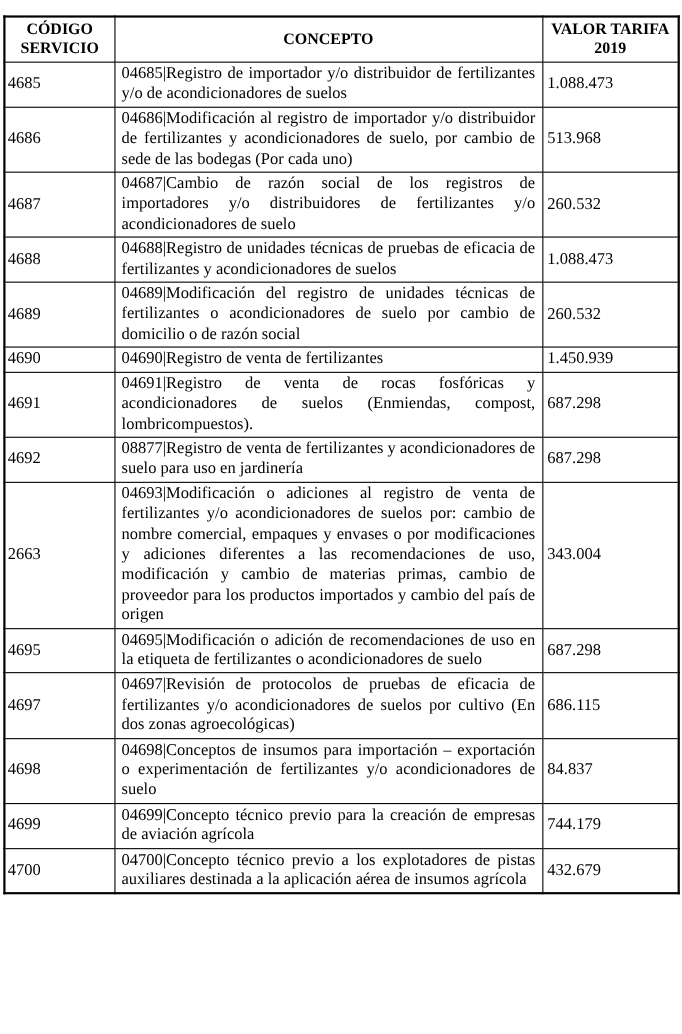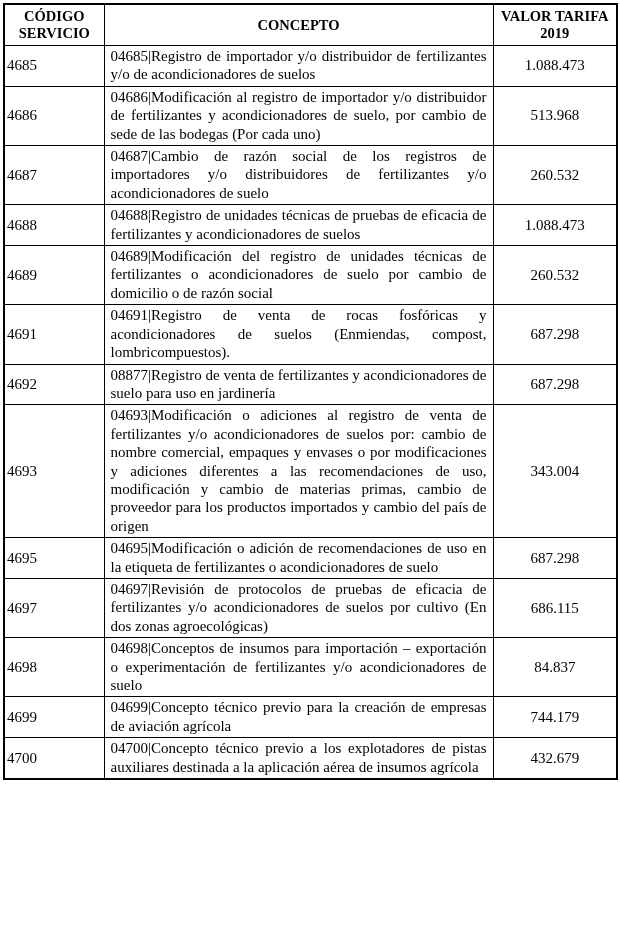--- a/index.html
+++ b/index.html
@@ -11,21 +11,21 @@
     width: 620px;
     height: 940px;
     font-family: "Liberation Serif", "DejaVu Serif", serif;
     color: #000000;
     overflow: hidden;
   }
   .page {
     width: 546px;
     height: 940px;
     box-sizing: border-box;
-    padding: 3px 3px;
+    padding: 14px 3px;
   }
   table.tariff {
     border-collapse: collapse;
     table-layout: fixed;
     width: 613px;
     border: 2px solid #000000;
   }
   col.c-code  { width: 100px; }
   col.c-concept { width: 389px; }
   col.c-value { width: 124px; }
@@ -47,21 +47,20 @@
     padding: 1px 2px;
   }
   td.concept {
     text-align: justify;
     text-justify: inter-word;
     padding: 1px 6px 2px 6px;
     line-height: 18.4px;
     font-family: Liberation Serif, serif;
   }
   td.value {
-    text-align: center;
     padding: 1px 4px;
     margin-left: 32px;
   }
 </style>
 </head>
 <body>
 
 <div class="page">
   <table class="tariff">
     <colgroup>
@@ -100,35 +99,40 @@
     <td class="concept">04688|Registro de unidades técnicas de pruebas de eficacia de fertilizantes y acondicionadores de suelos</td>
     <td class="value">1.088.473</td>
   </tr>
 
   <tr>
     <td class="code">4689</td>
     <td class="concept">04689|Modificación del registro de unidades técnicas de fertilizantes o acondicionadores de suelo por cambio de domicilio o de razón social</td>
     <td class="value">260.532</td>
   </tr>
 
+  <tr>
+    <td class="code">4690</td>
+    <td class="concept">04690|Registro de venta de fertilizantes</td>
+    <td class="value">1.450.939</td>
+  </tr>
 
   <tr>
     <td class="code">4691</td>
     <td class="concept">04691|Registro de venta de rocas fosfóricas y acondicionadores de suelos (Enmiendas, compost, lombricompuestos).</td>
     <td class="value">687.298</td>
   </tr>
 
   <tr>
     <td class="code">4692</td>
     <td class="concept">08877|Registro de venta de fertilizantes y acondicionadores de suelo para uso en jardinería</td>
     <td class="value">687.298</td>
   </tr>
 
   <tr>
-    <td class="code">4693</td>
+    <td class="code">2663</td>
     <td class="concept">04693|Modificación o adiciones al registro de venta de fertilizantes y/o acondicionadores de suelos por: cambio de nombre comercial, empaques y envases o por modificaciones y adiciones diferentes a las recomendaciones de uso, modificación y cambio de materias primas, cambio de proveedor para los productos importados y cambio del país de origen</td>
     <td class="value">343.004</td>
   </tr>
 
 
   <tr>
     <td class="code">4695</td>
     <td class="concept">04695|Modificación o adición de recomendaciones de uso en la etiqueta de fertilizantes o acondicionadores de suelo</td>
     <td class="value">687.298</td>
   </tr>

